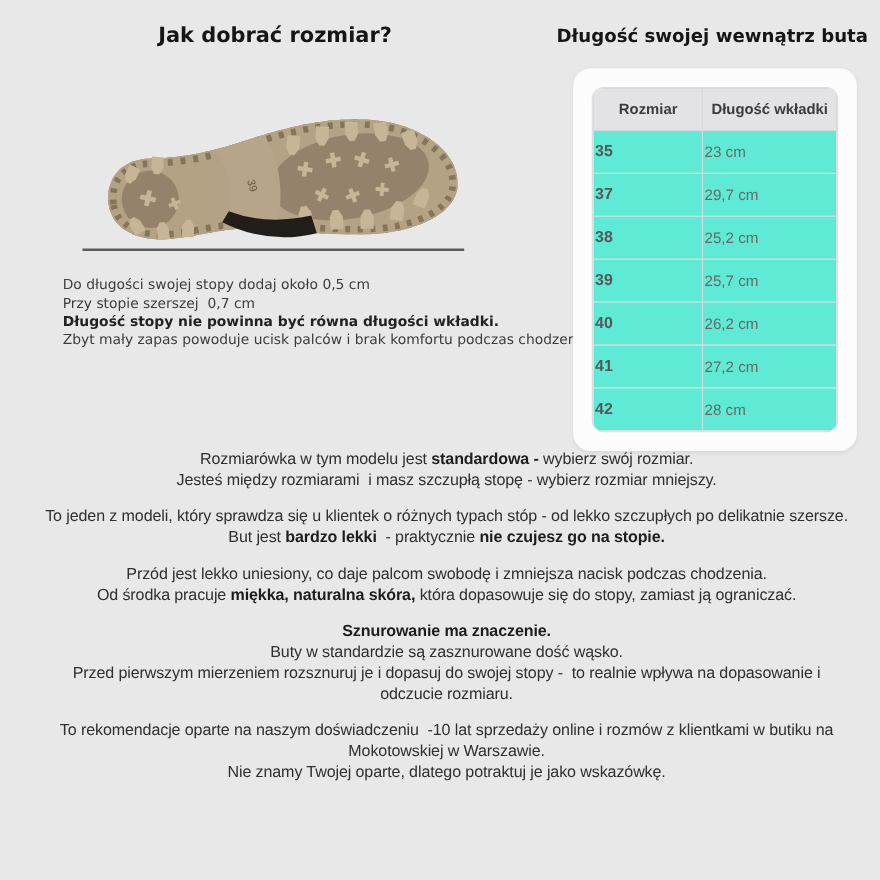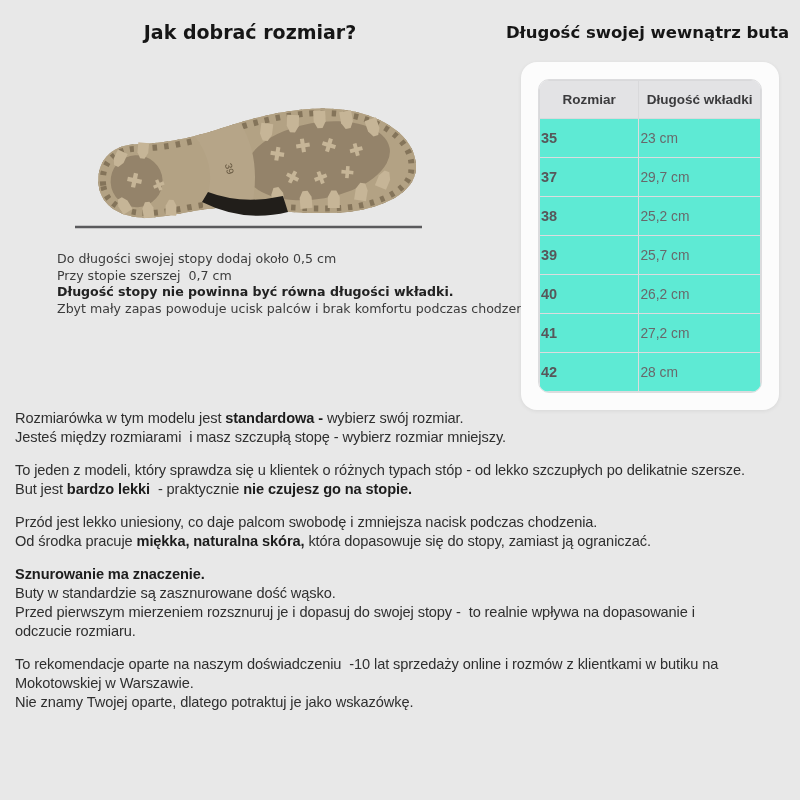--- a/index.html
+++ b/index.html
@@ -29,21 +29,21 @@
   table.size-table{width:100%;border-collapse:collapse;}
   .size-table th{background:#e3e3e5;height:35px;font-size:13.5px;font-weight:bold;
       color:#3b3b3d;border:1px solid #d9d9db;}
   .size-table td{background:#5eead4;height:36px;text-align:left;border:1px solid #dcdcde;}
   .size-table td.c-size{font-size:14.5px;font-weight:bold;color:#57575a;width:45%;}
   .size-table td.c-len{font-size:13.8px;color:#68686b;}
 
   
   .desc{position:absolute;left:15px;top:409px;width:782px;font-size:14.6px;
       line-height:19px;color:#2f2f2f;letter-spacing:-0.1px;}
-  .desc .para{margin:0 0 14px 0;}
+  .desc .para{margin:0 0 14px 0;text-align:center;}
   .desc .line{white-space:pre;}
   .desc .line .b{font-weight:bold;color:#1d1d1d;}
 </style>
 </head>
 <body>
 
 <div class="page">
 
   <div class="title-left">Jak dobrać rozmiar?</div>
 

